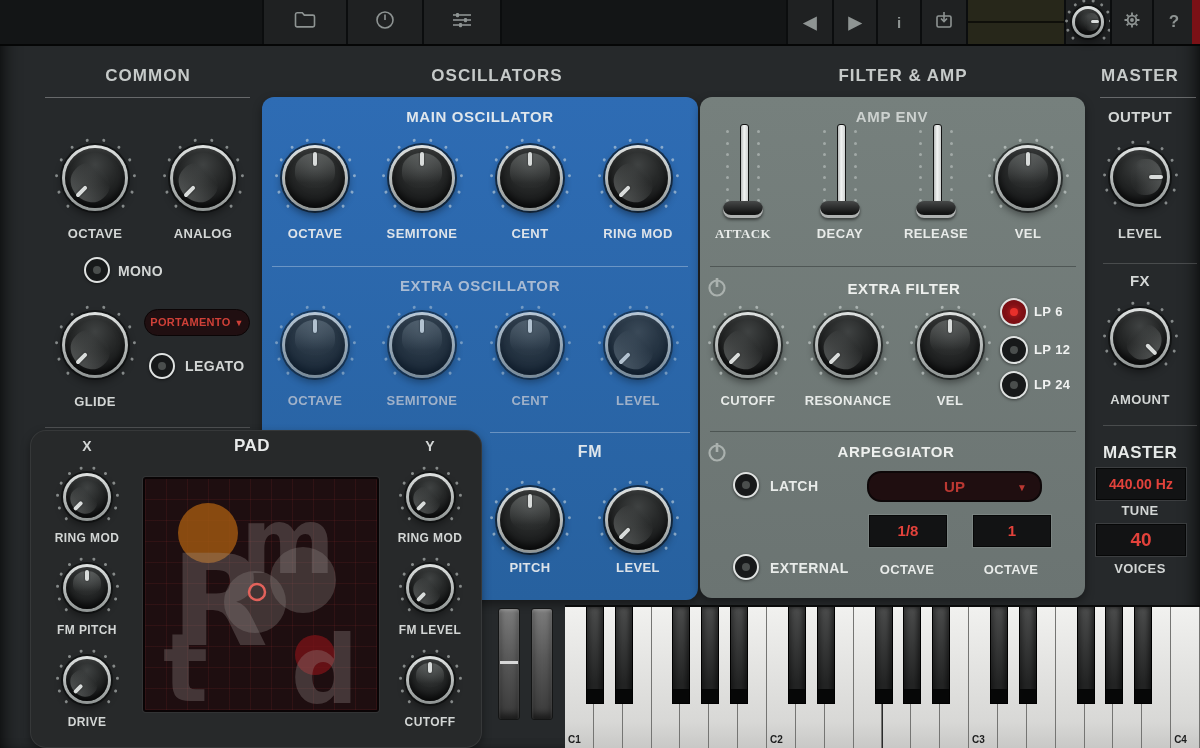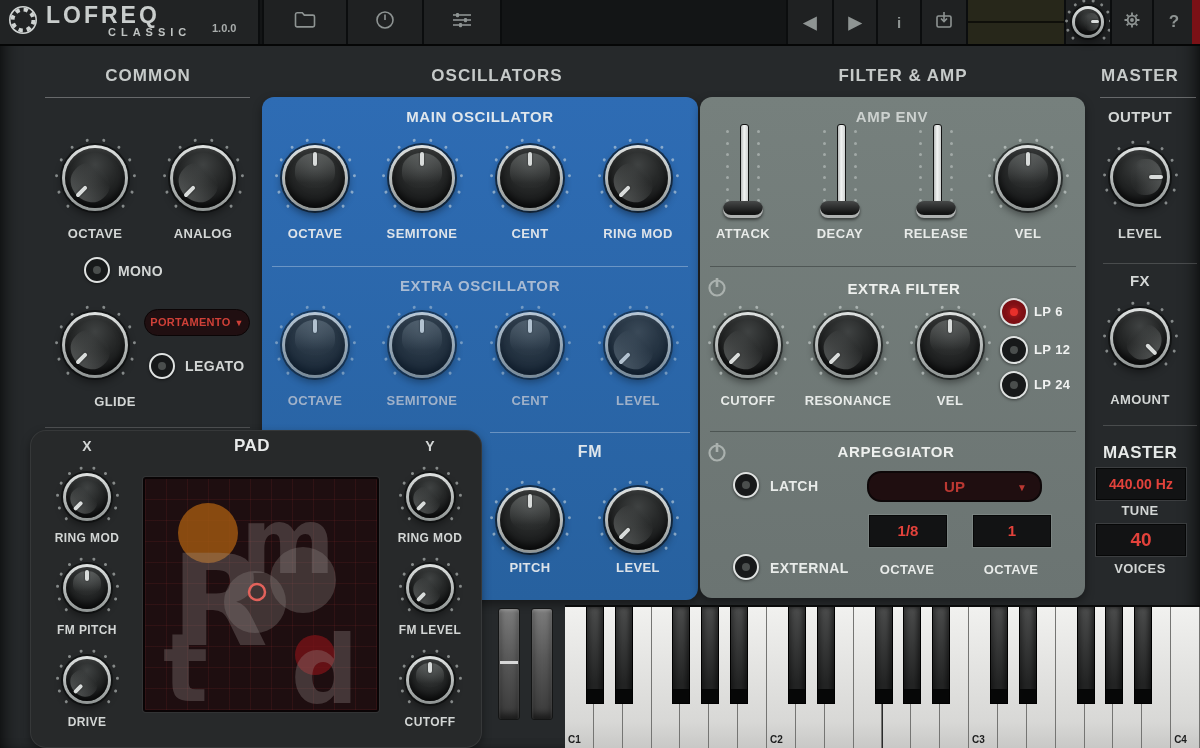--- a/index.html
+++ b/index.html
@@ -94,33 +94,20 @@
         box-shadow:inset -3px 0 4px rgba(0,0,0,.45), inset 3px 0 4px rgba(0,0,0,.3);}
   .bkey::after{content:'';position:absolute;left:0;right:0;bottom:0;height:14px;background:#060707;}
   .powericon{position:absolute;cursor:pointer;}
 </style>
 </head>
 <body>
 
 <div id="app">
 
   <div id="topbar">
-    <div id="logo-cell" class="tb-cell">
-      <span style="margin:0 8px 0 8px;">
-        <svg width="30" height="30">
-            <circle cx="15" cy="15" r="10.5" fill="none" stroke="#cfd3d2" stroke-width="4" stroke-dasharray="4.3 4.0"></circle>
-            <circle cx="15" cy="15" r="13.2" fill="none" stroke="#cfd3d2" stroke-width="1.6"></circle>
-          </svg>
-      </span>
-      <span style="display:inline-block;">
-        <span class="logo-title">LOFREQ</span><br>
-        <span class="logo-sub" style="display:block;padding-left:62px;">CLASSIC</span>
-      </span>
-      <span class="logo-version">1.0.0</span>
-    </div>
 
     <div class="tb-cell tb-btn" style="left:262px;width:82px;">
       <span>
         <svg width="22" height="18" viewBox="0 0 22 18">
             <path d="M1.5 3.5c0-1 .7-1.7 1.6-1.7h5.2l2 2.3h8.6c.9 0 1.6.7 1.6 1.6v8.6c0 .9-.7 1.6-1.6 1.6H3.1c-.9 0-1.6-.7-1.6-1.6z" fill="none" stroke="#8e9493" stroke-width="1.6"></path>
           </svg>
       </span>
     </div>
     <div class="tb-cell tb-btn" style="left:346px;width:74px;">
       <span>
@@ -291,21 +278,21 @@
         <i style="transform: rotate(61.3636deg) translate(0px, -39px);"></i>
         <i style="transform: rotate(85.9091deg) translate(0px, -39px);"></i>
         <i style="transform: rotate(110.455deg) translate(0px, -39px);"></i>
         <i style="transform: rotate(135deg) translate(0px, -39px);"></i>
       </div>
       <div class="kn-rot" style="transform: rotate(-135deg);">
         <div class="kn-cap"></div>
         <div class="kn-pointer"></div>
       </div>
     </div>
-  <div class="lbl" style="left:95px;top:394px;margin-left:20px;">GLIDE</div>
+  <div class="lbl" style="left:95px;top:394px;">GLIDE</div>
 
   <div class="title t-blue" style="left:480px;top:108px;">MAIN OSCILLATOR</div>
   <div class="knob k66" style="left:282px;top:145px;">
       <div class="kn-body"></div>
       <div class="kn-ticks">
         <i style="transform: rotate(-135deg) translate(0px, -39px);"></i>
         <i style="transform: rotate(-110.455deg) translate(0px, -39px);"></i>
         <i style="transform: rotate(-85.9091deg) translate(0px, -39px);"></i>
         <i style="transform: rotate(-61.3636deg) translate(0px, -39px);"></i>
         <i style="transform: rotate(-36.8182deg) translate(0px, -39px);"></i>
@@ -613,21 +600,21 @@
         <i style="transform: rotate(61.3636deg) translate(0px, -39px);"></i>
         <i style="transform: rotate(85.9091deg) translate(0px, -39px);"></i>
         <i style="transform: rotate(110.455deg) translate(0px, -39px);"></i>
         <i style="transform: rotate(135deg) translate(0px, -39px);"></i>
       </div>
       <div class="kn-rot" style="transform: rotate(0deg);">
         <div class="kn-cap"></div>
         <div class="kn-pointer"></div>
       </div>
     </div>
-  <div class="lbl l-gray" style="left:743px;top:226px;">ATTACK</div>
+  <div class="lbl l-gray" style="left:743px;top:226px;font-family:Liberation Serif, serif;">ATTACK</div>
   <div class="lbl l-gray" style="left:840px;top:226px;">DECAY</div>
   <div class="lbl l-gray" style="left:936px;top:226px;">RELEASE</div>
   <div class="lbl l-gray" style="left:1028px;top:226px;">VEL</div>
 
   <span class="powericon" style="left:706px;top:276px;">
     <svg width="22" height="22" viewBox="0 0 22 22">
         <circle cx="11" cy="12" r="7.5" fill="none" stroke="#aab1ae" stroke-width="2.2"></circle>
         <line x1="11" y1="2" x2="11" y2="11" stroke="#aab1ae" stroke-width="2.6"></line>
       </svg>
   </span>

